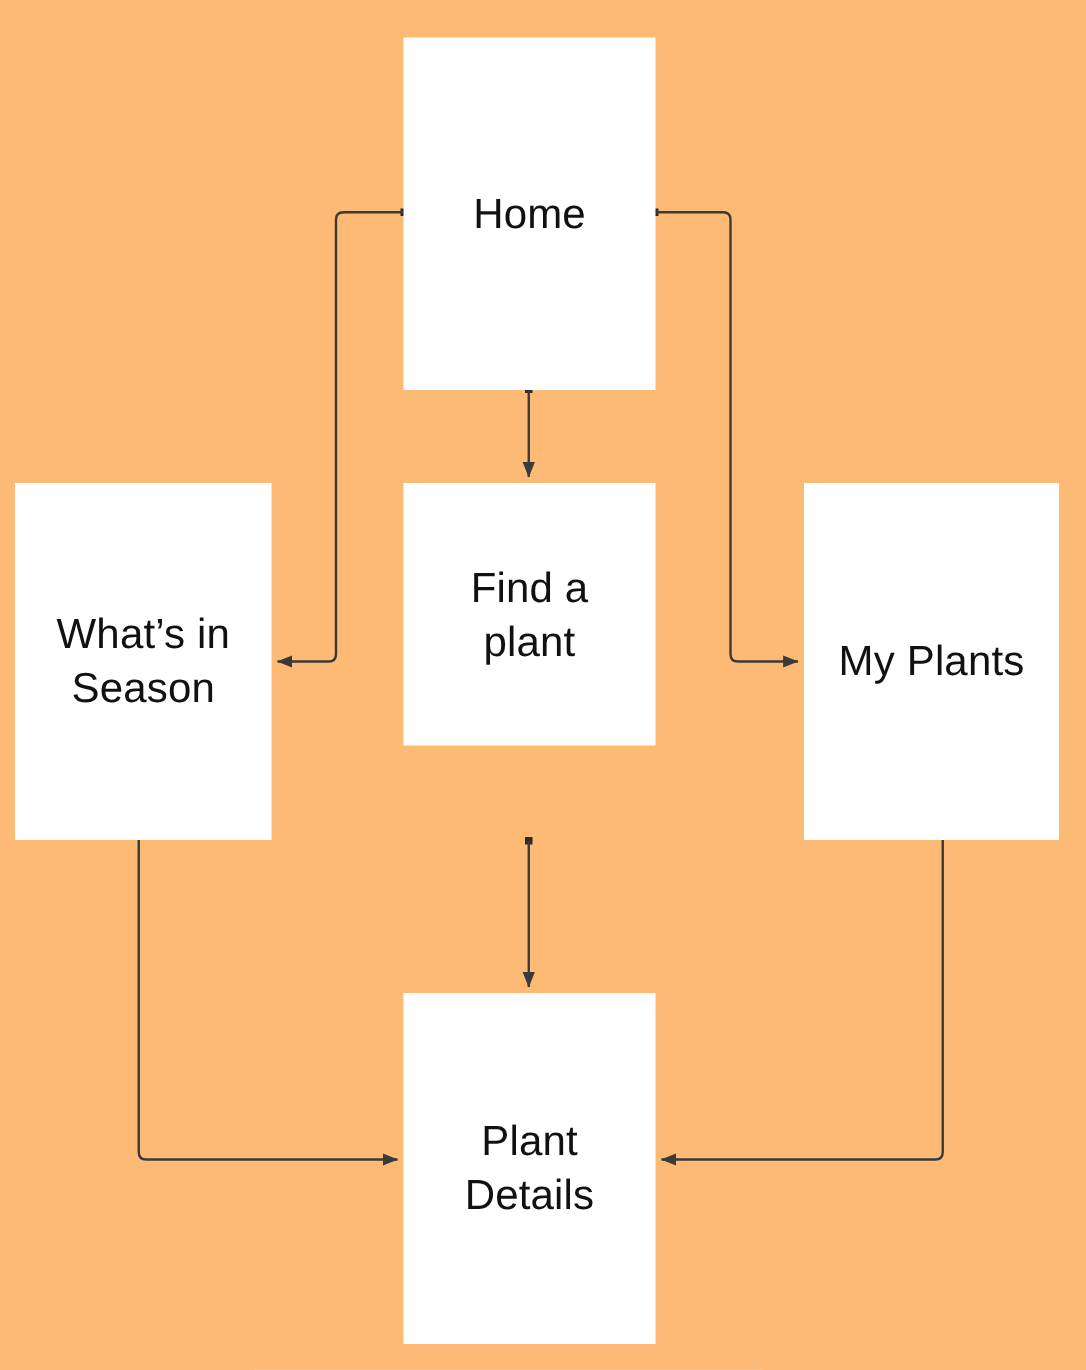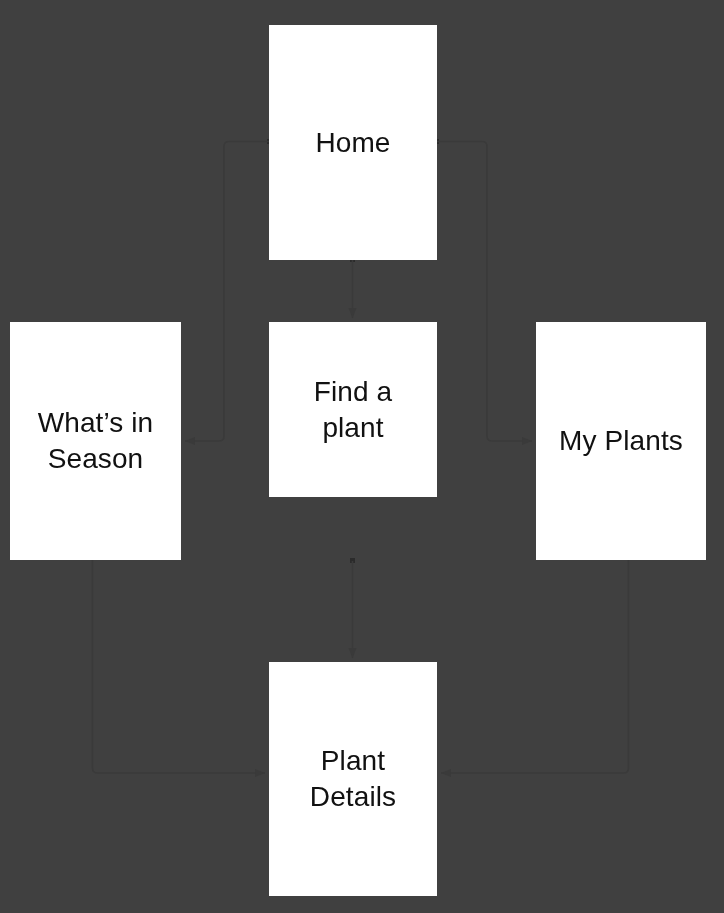--- a/index.html
+++ b/index.html
@@ -10,21 +10,21 @@
     width: 724px;
     height: 913px;
     background: #e0e0e0;
     font-family: "Liberation Sans", sans-serif;
     overflow: hidden;
   }
   #flow-canvas {
     position: relative;
     width: 724px;
     height: 913px;
-    background: #404040;
+    background: #fdba74;
   }
   #connector-layer {
     position: absolute;
     left: 0;
     top: 0;
     width: 724px;
     height: 913px;
     pointer-events: none;
   }
   .node {

